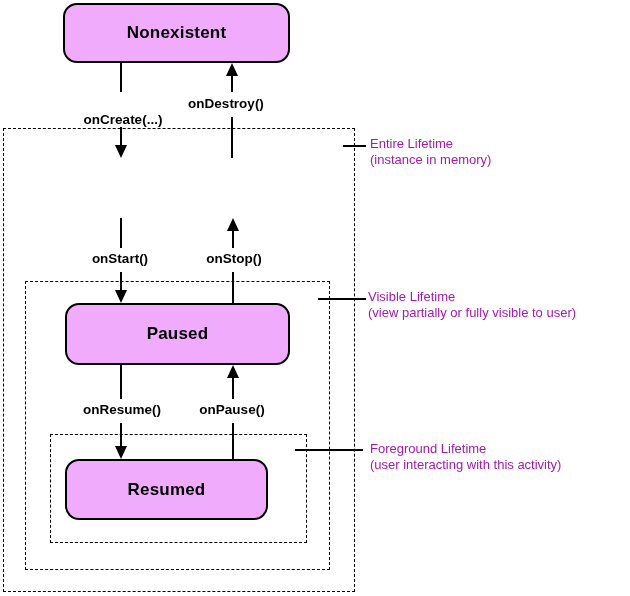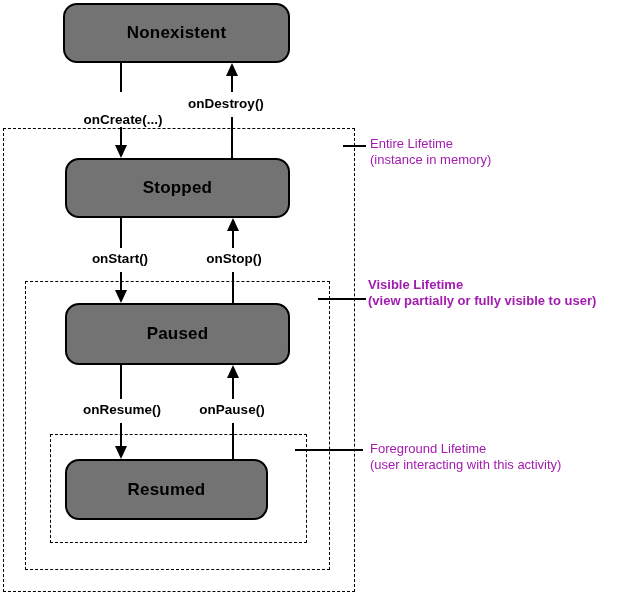--- a/index.html
+++ b/index.html
@@ -18,21 +18,21 @@
   .dashed-box {
     position: absolute;
     border: 1.5px dashed #000000;
     background: transparent;
     box-sizing: border-box;
   }
   .state-box {
     position: absolute;
     border: 2.5px solid #000000;
     border-radius: 14px;
-    background: #737373;
+    background: #f0abfc;
     box-sizing: border-box;
     display: flex;
     align-items: center;
     justify-content: center;
   }
   .state-label {
     font-size: 17px;
     font-weight: bold;
     color: #000000;
     letter-spacing: 0.2px;
@@ -87,23 +87,20 @@
 
 <div class="canvas">
 
   <div class="dashed-box" style="left:3px; top:128px; width:352px; height:464px;"></div>
   <div class="dashed-box" style="left:25px; top:281px; width:305px; height:289px;"></div>
   <div class="dashed-box" style="left:50px; top:434px; width:257px; height:109px;"></div>
 
   <div class="state-box" style="left:63px; top:3px; width:227px; height:60px;">
     <span class="state-label">Nonexistent</span>
   </div>
-  <div class="state-box" style="left:65px; top:158px; width:225px; height:60px;">
-    <span class="state-label">Stopped</span>
-  </div>
   <div class="state-box" style="left:65px; top:303px; width:225px; height:62px;">
     <span class="state-label">Paused</span>
   </div>
   <div class="state-box" style="left:65px; top:459px; width:203px; height:61px;">
     <span class="state-label">Resumed</span>
   </div>
 
   <div class="vline" style="left:120px; top:63px; height:29px;"></div>
   <div class="vline" style="left:120px; top:117px; height:29px;"></div>
   <div class="head-down" style="left:115px; top:145px;"></div>
@@ -134,21 +131,21 @@
   <div class="vline" style="left:232px; top:423px; height:36px;"></div>
   <div class="t-label" style="left:232px; top:402px;">onPause()</div>
 
   <div class="hline" style="left:343px; top:145px; width:23px;"></div>
   <div class="callout" style="left:370px; top:136px;">
     <div>Entire Lifetime</div>
     <div>(instance in memory)</div>
   </div>
 
   <div class="hline" style="left:318px; top:298px; width:48px;"></div>
-  <div class="callout" style="left:368px; top:277px;font-weight:bold;">
+  <div class="callout" style="left:368px; top:289px;">
     <div>Visible Lifetime</div>
     <div>(view partially or fully visible to user)</div>
   </div>
 
   <div class="hline" style="left:295px; top:449px; width:68px;"></div>
   <div class="callout" style="left:370px; top:441px;">
     <div>Foreground Lifetime</div>
     <div>(user interacting with this activity)</div>
   </div>
 

